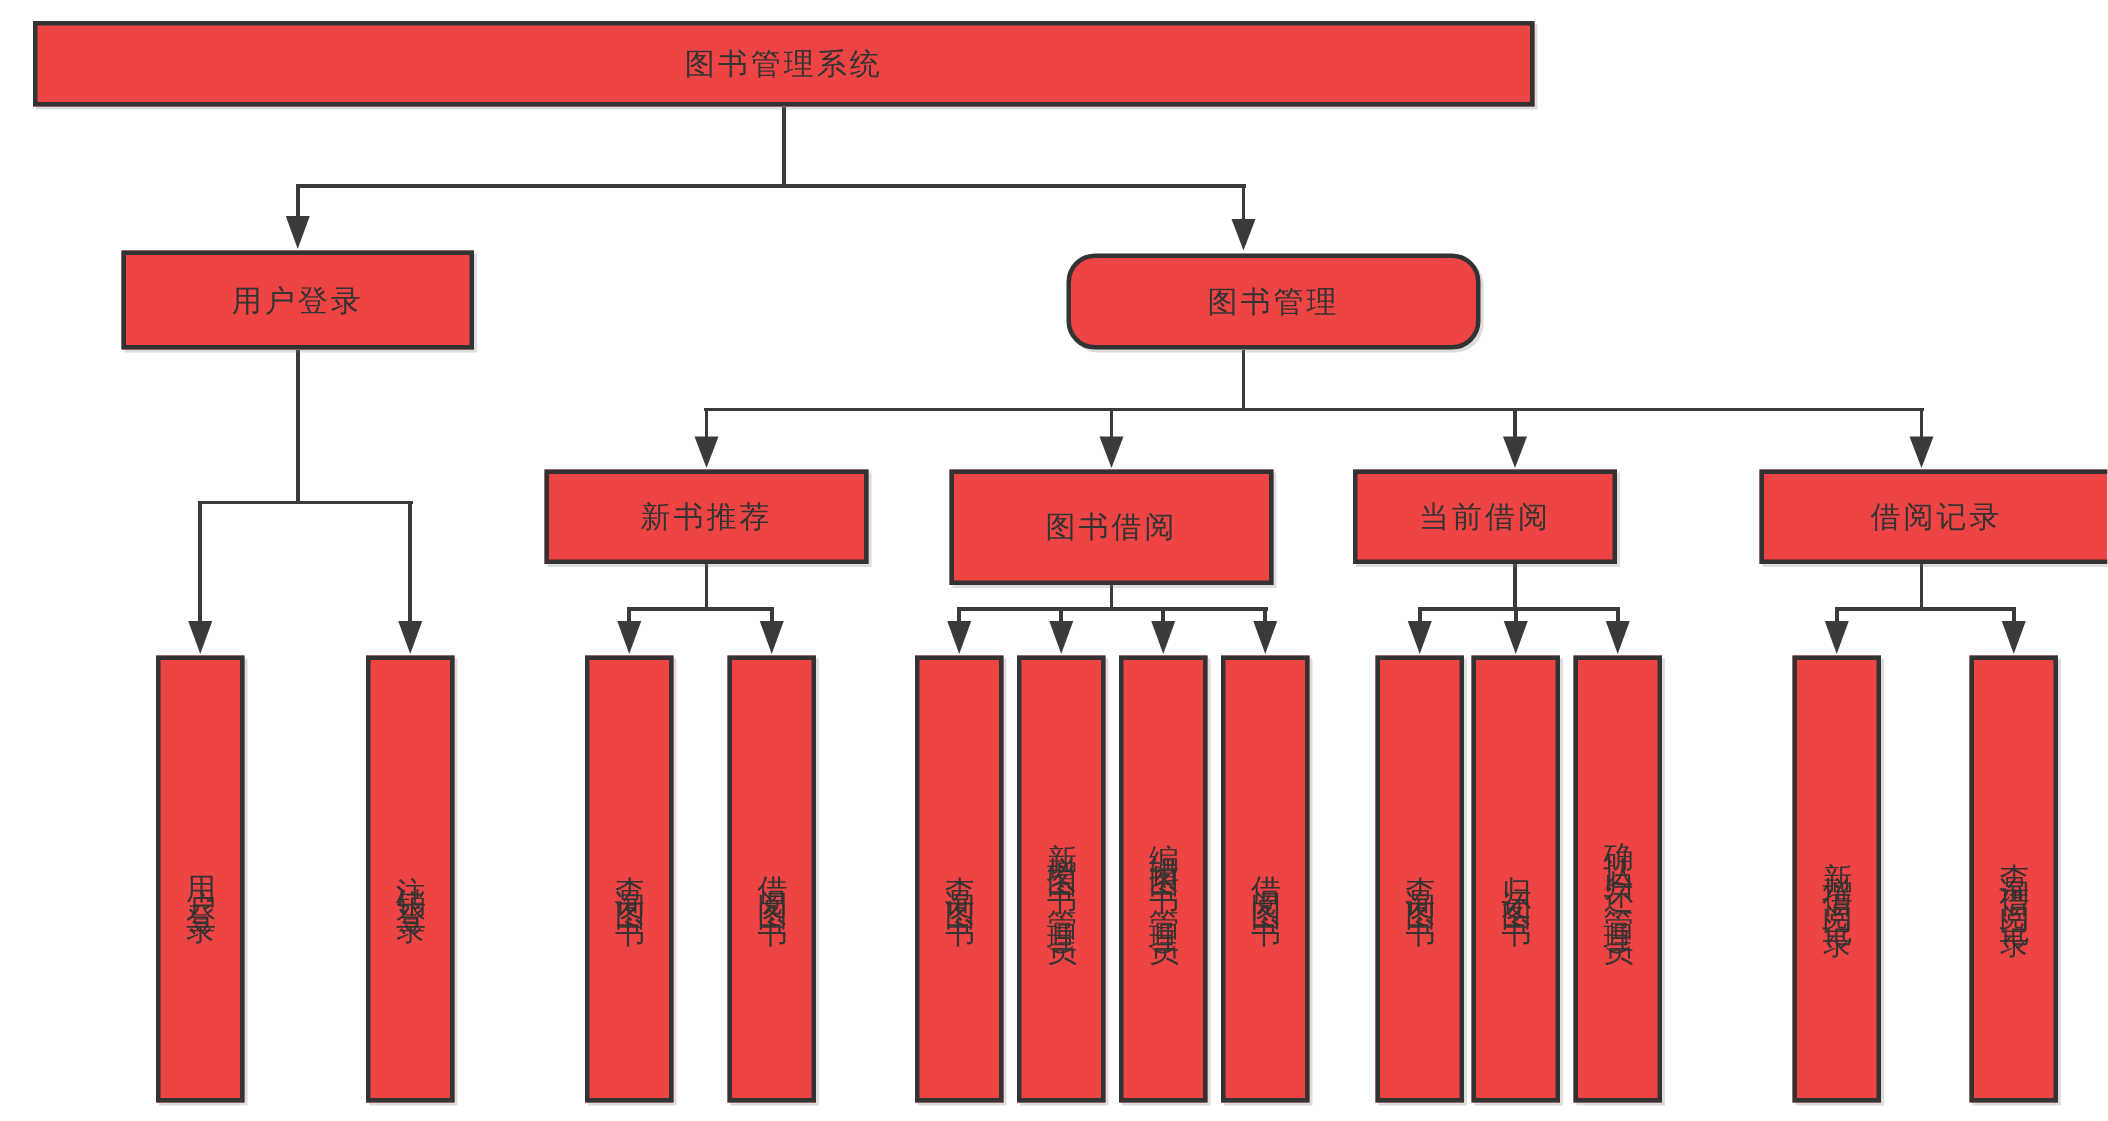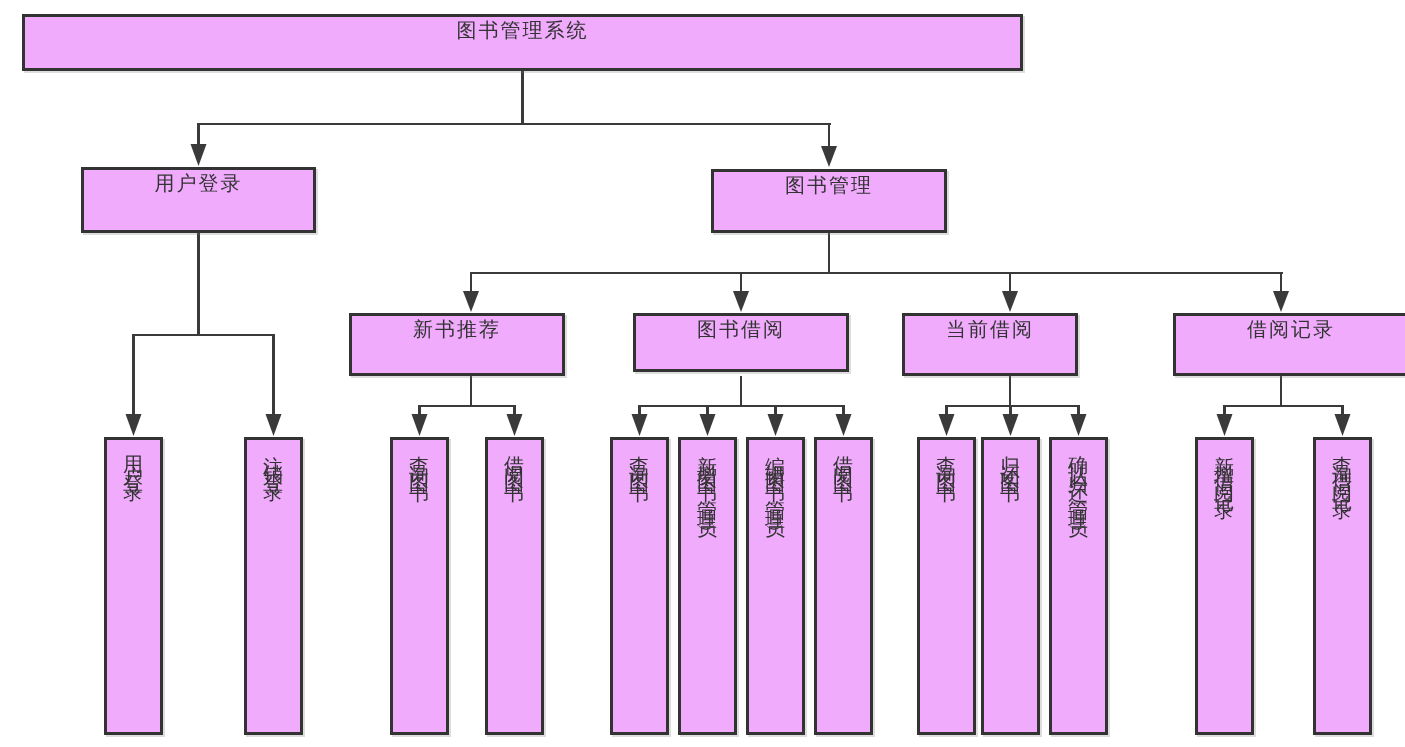--- a/index.html
+++ b/index.html
@@ -14,22 +14,23 @@
   .connector-layer {
     position: absolute;
     left: 0; top: 0;
     width: 1405px; height: 747px;
     pointer-events: none;
   }
   .node {
     position: absolute;
     box-sizing: border-box;
     border: 3px solid #333333;
-    background: #f0abfc;
+    background: #ef4444;
     display: flex;
+    align-items: center;
     justify-content: center;
     color: #333333;
     box-shadow: 2px 2px 0 rgba(120,120,120,0.25);
   }
   .hbox span {
     font-size: 20px;
     letter-spacing: 2px;
     color: #333333;
     white-space: nowrap;
   }
@@ -129,28 +130,28 @@
     </g>
   </svg>
 
   <div class="node hbox" style="left:22px; top:14px; width:1001px; height:57px;">
     <span>图书管理系统</span>
   </div>
 
   <div class="node hbox" style="left:81px; top:167px; width:235px; height:66px;">
     <span>用户登录</span>
   </div>
-  <div class="node hbox" style="left:711px; top:169px; width:236px; height:64px;">
+  <div class="node hbox" style="left:711px; top:169px; width:276px; height:64px;border-radius:19px;">
     <span>图书管理</span>
   </div>
 
-  <div class="node hbox" style="left:349px; top:313px; width:216px; height:63px;">
+  <div class="node hbox" style="left:363px; top:313px; width:216px; height:63px;">
     <span>新书推荐</span>
   </div>
-  <div class="node hbox" style="left:633px; top:313px; width:216px; height:59px;">
+  <div class="node hbox" style="left:633px; top:313px; width:216px; height:77px;">
     <span>图书借阅</span>
   </div>
   <div class="node hbox" style="left:902px; top:313px; width:176px; height:63px;">
     <span>当前借阅</span>
   </div>
   <div class="node hbox" style="left:1173px; top:313px; width:236px; height:63px;">
     <span>借阅记录</span>
   </div>
 
   <div class="node vbox" style="left:104px; top:437px; width:59px; height:298px;">

